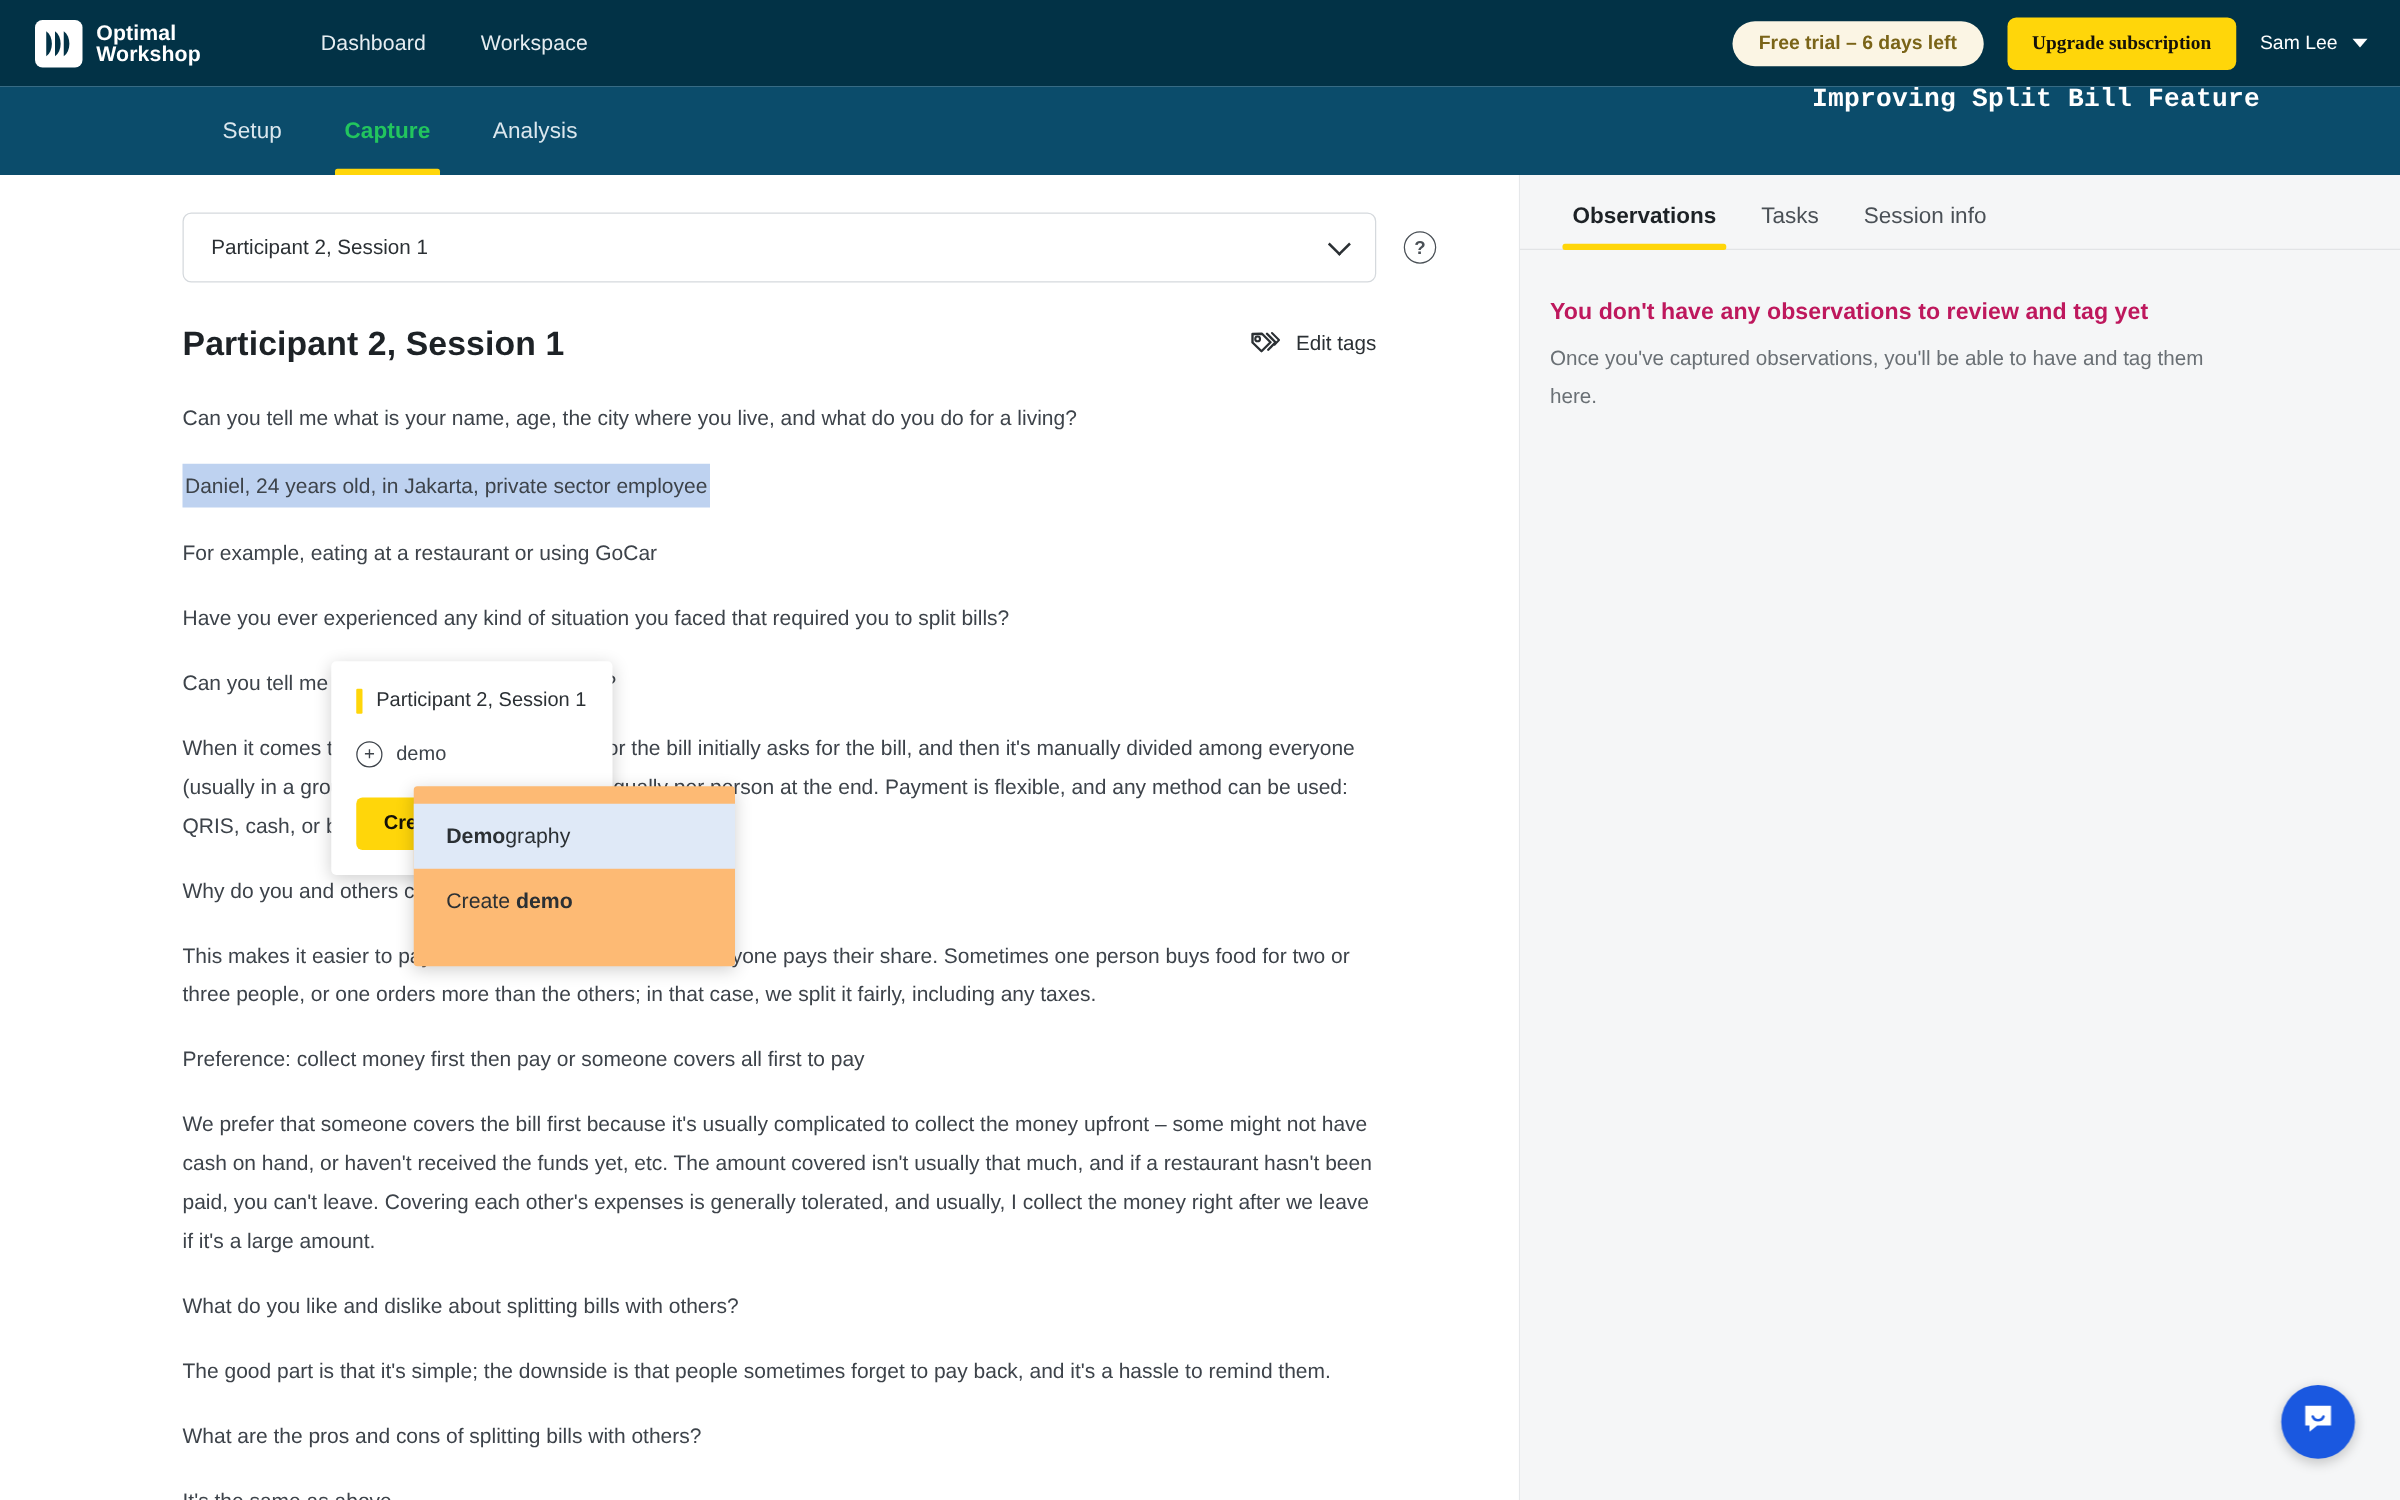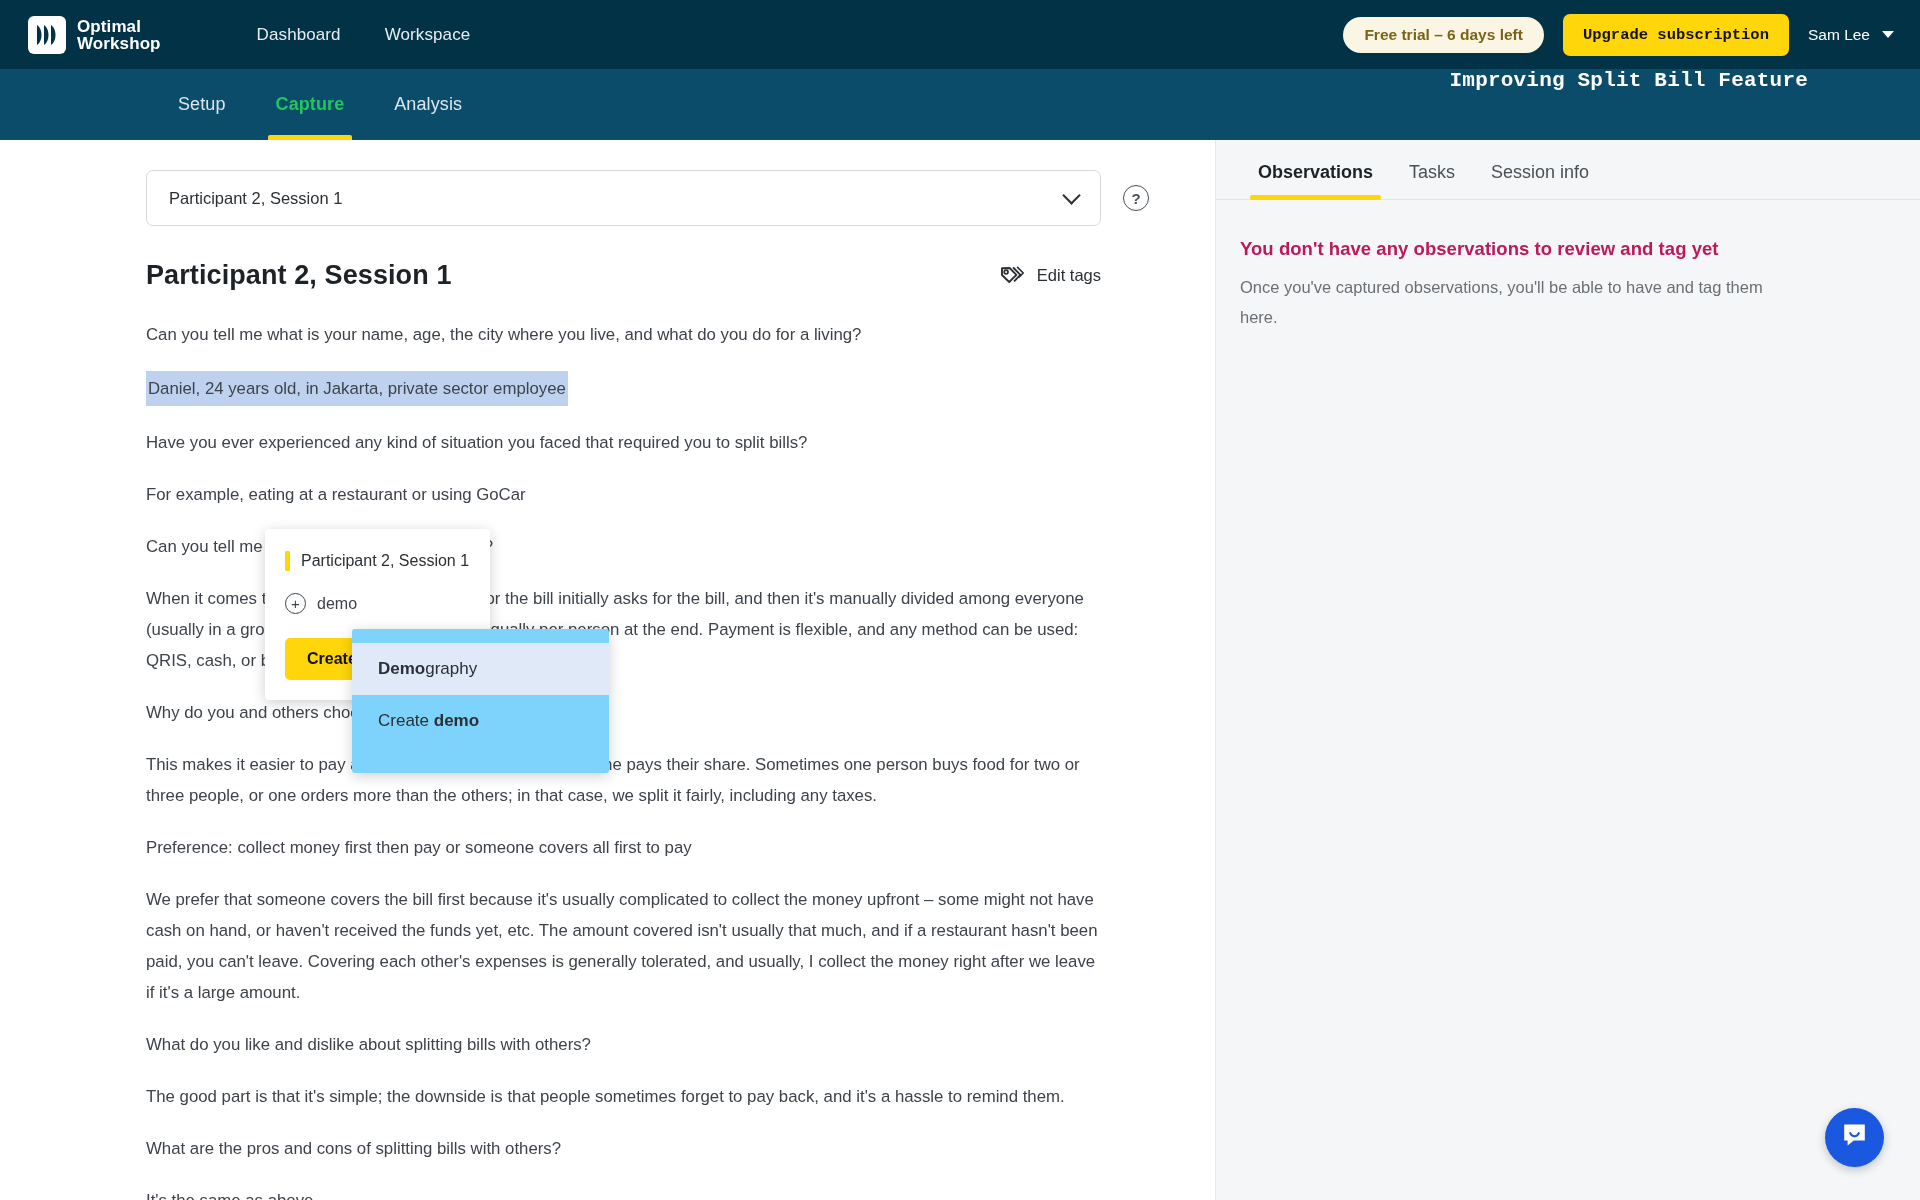--- a/index.html
+++ b/index.html
@@ -32,21 +32,21 @@
     color:#e6edf1;font-size:17px;text-decoration:none;letter-spacing:.1px;
   }
   .top-right{ margin-left:auto; display:flex; align-items:center; gap:19px; }
   .trial-pill{
     background:#fbf5e4;color:#7a6418;font-size:15.5px;font-weight:700;
     border-radius:999px;padding:9px 21px;white-space:nowrap;
   }
   .upgrade-btn{
     background:#ffd60a;color:#14110a;font-size:15.5px;font-weight:700;
     border:none;border-radius:7px;padding:12px 20px;cursor:pointer;
-    white-space:nowrap;font-family:Liberation Mono, monospace;
+    white-space:nowrap;font-family:Liberation Serif, serif;
   }
   .user-menu{
     display:flex;align-items:center;gap:12px;color:#ffffff;font-size:15.5px;
     cursor:pointer;padding-right:4px;
   }
   .caret{ width:0;height:0;border-left:6px solid transparent;
     border-right:6px solid transparent;border-top:7px solid #ffffff; }
 
   
   .subbar{
@@ -123,22 +123,22 @@
   }
   .tp-tag span.lbl{ font-size:16px;color:#3d434a; }
   .tp-create{
     background:#ffd60a;color:#14110a;border:none;border-radius:5px;
     padding:12px 22px;font-size:16px;font-weight:700;cursor:pointer;
     font-family:inherit;
   }
 
   
   .tag-suggest{
-    position:absolute;left:352px;top:489px;width:257px;
-    background:#7dd3fc;box-shadow:0 3px 14px rgba(0,0,0,.19);
+    position:absolute;left:331px;top:489px;width:257px;
+    background:#fdba74;box-shadow:0 3px 14px rgba(0,0,0,.19);
     border-radius:3px;z-index:40;padding-bottom:26px;padding-top:14px;
   }
   .ts-item{ padding:16px 26px;font-size:17px;color:#2b3034;cursor:pointer; }
   .ts-item.sel{ background:#dfe9f7; }
   .ts-item b{ font-weight:700; }
 
   
   .right-col{ flex:1;background:#f5f6f7;border-left:1px solid #e6e8ea; }
   .rp-tabs{ display:flex;gap:0;padding:0 24px;border-bottom:1px solid #e2e4e6; }
   .rp-tab{ font-size:18px;color:#4a5056;padding:22px 18px 16px 18px;
@@ -227,22 +227,22 @@
               <path d="M17.6 3.4 L23.2 9 L19.6 12.8" fill="none" stroke="#2b3034" stroke-width="1.6" stroke-linecap="round" stroke-linejoin="round"></path>
             </svg>
           </span>
           <span>Edit tags</span>
         </div>
       </div>
 
       <div class="transcript">
         <p>Can you tell me what is your name, age, the city where you live, and what do you do for a living?</p>
         <p class="hl">Daniel, 24 years old, in Jakarta, private sector employee</p>
+        <p>For example, eating at a restaurant or using GoCar</p>
         <p>Have you ever experienced any kind of situation you faced that required you to split bills?</p>
-        <p>For example, eating at a restaurant or using GoCar</p>
         <p>Can you tell me how you split bills with others?</p>
         <p>When it comes to restaurants, whoever asks for the bill initially asks for the bill, and then it's manually divided among everyone (usually in a group chat). For GoCar, it's split equally per person at the end. Payment is flexible, and any method can be used: QRIS, cash, or bank transfer. We use BCA's QRIS.</p>
         <p>Why do you and others choose to split the bills?</p>
         <p>This makes it easier to pay at the cashier and ensures everyone pays their share. Sometimes one person buys food for two or three people, or one orders more than the others; in that case, we split it fairly, including any taxes.</p>
         <p>Preference: collect money first then pay or someone covers all first to pay</p>
         <p>We prefer that someone covers the bill first because it's usually complicated to collect the money upfront – some might not have cash on hand, or haven't received the funds yet, etc. The amount covered isn't usually that much, and if a restaurant hasn't been paid, you can't leave. Covering each other's expenses is generally tolerated, and usually, I collect the money right after we leave if it's a large amount.</p>
         <p>What do you like and dislike about splitting bills with others?</p>
         <p>The good part is that it's simple; the downside is that people sometimes forget to pay back, and it's a hassle to remind them.</p>
         <p>What are the pros and cons of splitting bills with others?</p>
         <p>It's the same as above.</p>

